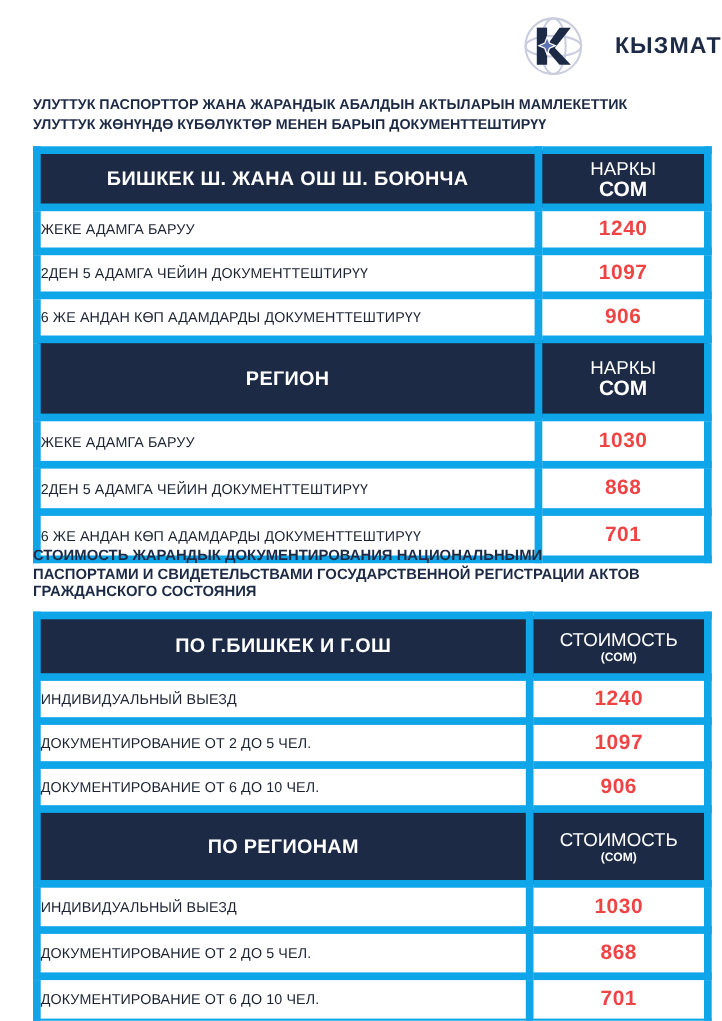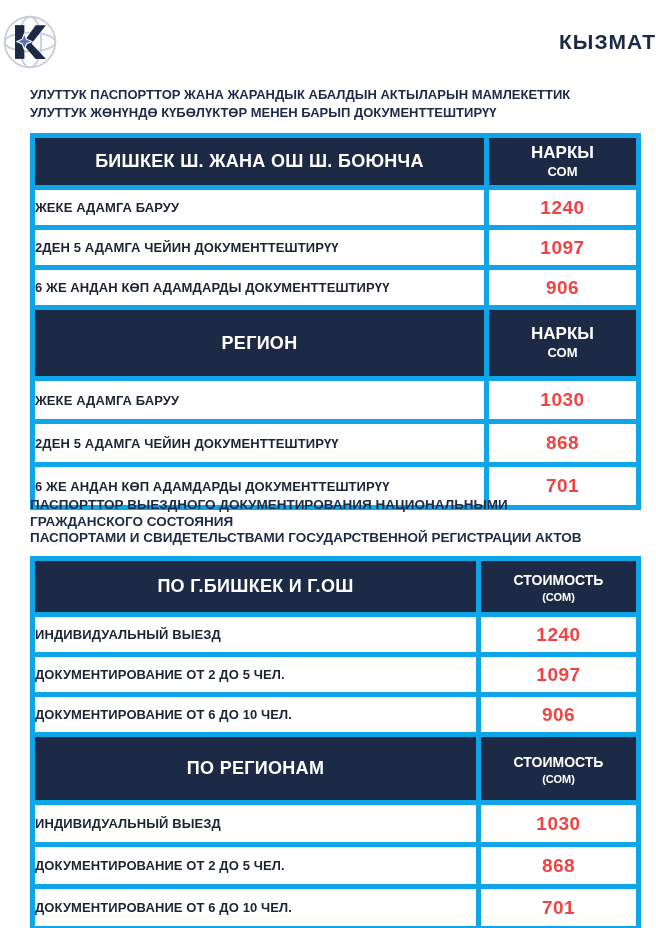--- a/index.html
+++ b/index.html
@@ -1,39 +1,39 @@
 <!DOCTYPE html>
 <html><head>
 <meta charset="utf-8">
 <style>
   html,body{margin:0;padding:0;}
   body{background:#ffffff;font-family:"Liberation Sans","DejaVu Sans",sans-serif;}
   .page{position:relative;width:656px;height:928px;background:#ffffff;overflow:hidden;}
 
   
-  .logo-wrap{position:absolute;top:12px;left:0;width:656px;display:flex;justify-content:space-between;align-items:center;gap:26px;}
+  .logo-wrap{position:absolute;top:12px;left:0;width:656px;display:flex;justify-content:flex-end;align-items:center;gap:26px;}
   .logo-icon{width:60px;height:60px;display:block;}
   .logo-text{color:#1d2a45;font-weight:bold;font-size:21px;letter-spacing:1px;}
 
   
   .h1{position:absolute;left:30px;top:86px;color:#1d2a45;font-weight:bold;font-size:13px;line-height:18px;white-space:nowrap;}
   .h2{position:absolute;left:30px;top:497px;color:#1d2a45;font-weight:bold;font-size:13.5px;line-height:16.5px;white-space:nowrap;}
 
   
   table.t{border-collapse:collapse;table-layout:fixed;position:absolute;left:30px;background:#fff;}
   .t1{top:133px;width:598px;}
   .t2{top:556px;width:598px;}
-  table.t td{border:5px solid #0ea5e9;padding:0;vertical-align:middle;}
+  table.t td{border:7px solid #0ea5e9;padding:0;vertical-align:middle;}
   tr.hd td{background:#1d2a45;color:#ffffff;text-align:center;}
   .sec-title{font-size:18px;font-weight:bold;letter-spacing:.3px;}
-  .ph1{font-size:17px;font-weight:bold;line-height:20px;text-align:center;}
-  .ph2{font-size:13px;font-weight:bold;line-height:18px;}
-  .t2 .ph1{font-size:14px;line-height:21px;}
+  .ph1{font-size:17px;font-weight:normal;line-height:20px;text-align:center;}
+  .ph2{font-size:19px;font-weight:bold;line-height:18px;}
+  .t2 .ph1{font-size:17px;line-height:21px;}
   .t2 .ph2{font-size:11px;line-height:12px;}
-  td.lbl{padding-left:10px;font-size:13px;font-weight:bold;color:#1c2433;letter-spacing:.1px;}
+  td.lbl{padding-left:10px;font-size:13px;font-weight:normal;color:#1c2433;letter-spacing:.1px;}
   td.val{text-align:center;font-size:19px;font-weight:bold;color:#ef4444;letter-spacing:.5px;}
   .t1 .c1{width:449px;}.t1 .c2{width:147px;}
   .t2 .c1{width:441px;}.t2 .c2{width:155px;}
   .t1 tr.hd.s1{height:52px;} .t1 tr.r1{height:40px;}
   .t1 tr.hd.s2{height:71px;} .t1 tr.r2{height:43px;}
   .t2 tr.hd.s1{height:56px;} .t2 tr.r1{height:40px;}
   .t2 tr.hd.s2{height:68px;} .t2 tr.r2{height:42px;}
 </style>
 </head>
 <body>
@@ -95,23 +95,23 @@
         <td class="c2 val">868</td>
       </tr>
       <tr class="r2">
         <td class="c1 lbl">6 ЖЕ АНДАН КӨП АДАМДАРДЫ ДОКУМЕНТТЕШТИРҮҮ</td>
         <td class="c2 val">701</td>
       </tr>
     </tbody>
   </table>
 
   <div class="h2">
-    <div>ПАСПОРТТОР ВЫЕЗДНОГО ДОКУМЕНТИРОВАНИЯ НАЦИОНАЛЬНЫМИ</div>
+    <div>СТОИМОСТЬ ЖАРАНДЫК ДОКУМЕНТИРОВАНИЯ НАЦИОНАЛЬНЫМИ</div>
+    <div>ПАСПОРТАМИ И СВИДЕТЕЛЬСТВАМИ ГОСУДАРСТВЕННОЙ РЕГИСТРАЦИИ АКТОВ</div>
     <div>ГРАЖДАНСКОГО СОСТОЯНИЯ</div>
-    <div>ПАСПОРТАМИ И СВИДЕТЕЛЬСТВАМИ ГОСУДАРСТВЕННОЙ РЕГИСТРАЦИИ АКТОВ</div>
   </div>
 
   <table class="t t2">
     <tbody>
       <tr class="hd s1">
         <td class="c1"><span class="sec-title">ПО Г.БИШКЕК И Г.ОШ</span></td>
         <td class="c2">
           <div class="ph1">СТОИМОСТЬ</div>
           <div class="ph2">(СОМ)</div>
         </td>

